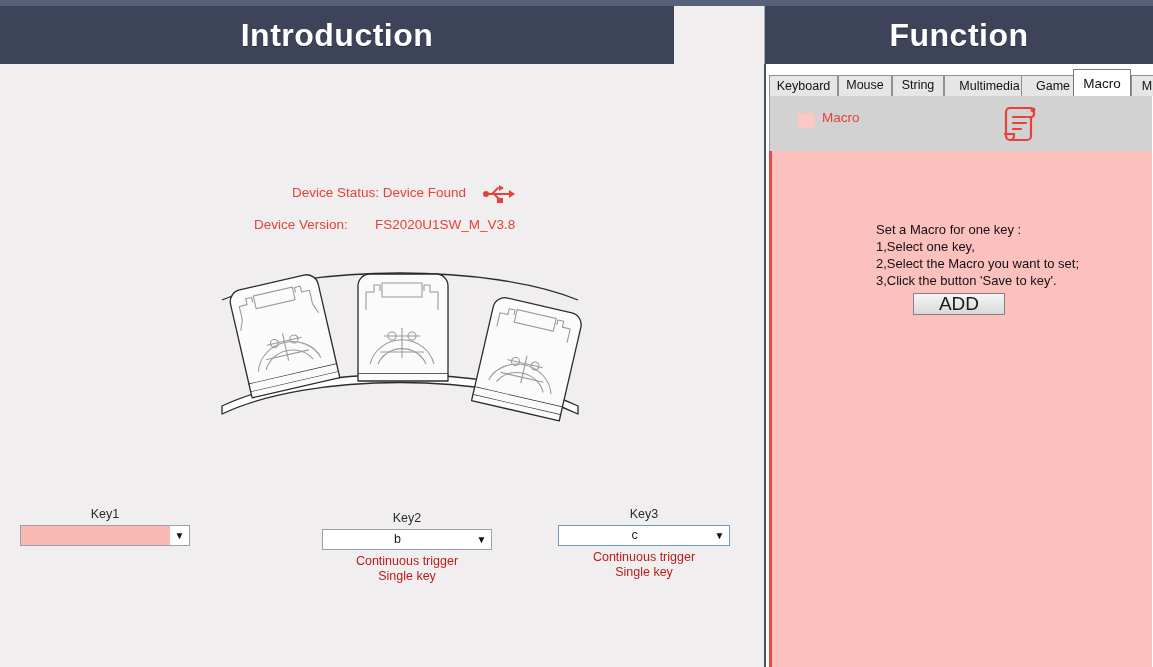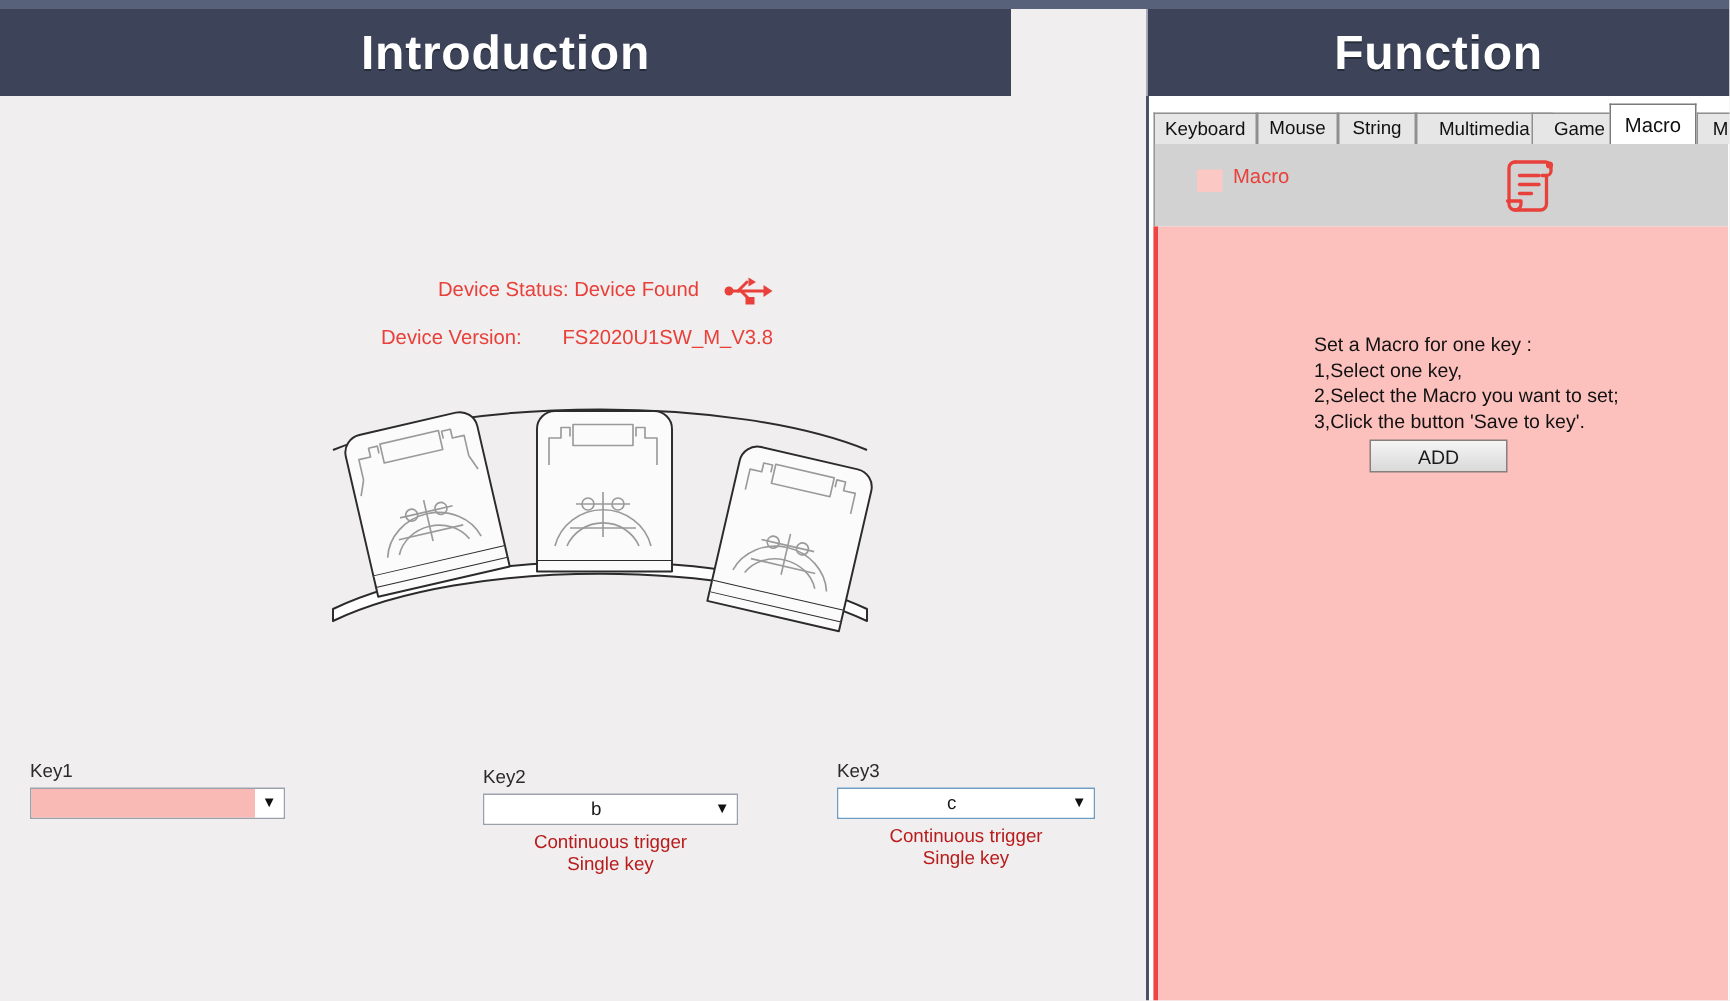--- a/index.html
+++ b/index.html
@@ -55,21 +55,21 @@
   #version-lbl { left: 254px; top: 153px; }
   #version-val { left: 375px; top: 153px; }
   .usb-icon { position: absolute; left: 481px; top: 118px; width: 36px; height: 24px; }
 
   
   .device-art { position: absolute; left: 200px; top: 192px; width: 400px; height: 182px; }
 
   
   .key-group { position: absolute; }
   .key-label {
-    text-align: left; font-size: 12.5px; color: #2a2a2a;
+    text-align: center; font-size: 12.5px; color: #2a2a2a;
     font-family: "Liberation Sans", sans-serif;
     margin-bottom: 4px;
   }
   .combo {
     position: relative; height: 21px;
     border: 1px solid #9aa0ac;
     background: #ffffff;
     display: flex; align-items: center;
   }
   .combo.selected .combo-value { background: #f9b9b5; }
@@ -155,21 +155,21 @@
     position: absolute; left: 104px; top: 70px;
     font-size: 13px; color: #111; line-height: 17px;
     font-family: "Liberation Sans", sans-serif;
     white-space: pre;
   }
   .add-btn {
     position: absolute; left: 141px; top: 142px; width: 92px; height: 22px;
     background: linear-gradient(#f5f5f5, #d9d9d9);
     border: 1px solid #8a7f7d;
     display: flex; align-items: center; justify-content: center;
-    font-size: 13px; color: #1a1a1a;
+    font-size: 19px; color: #1a1a1a;
     font-family: "Liberation Sans", sans-serif;
     cursor: pointer;
   }
 </style>
 </head>
 <body>
 
 <div id="app">
 
   <div class="topstrip"></div>

